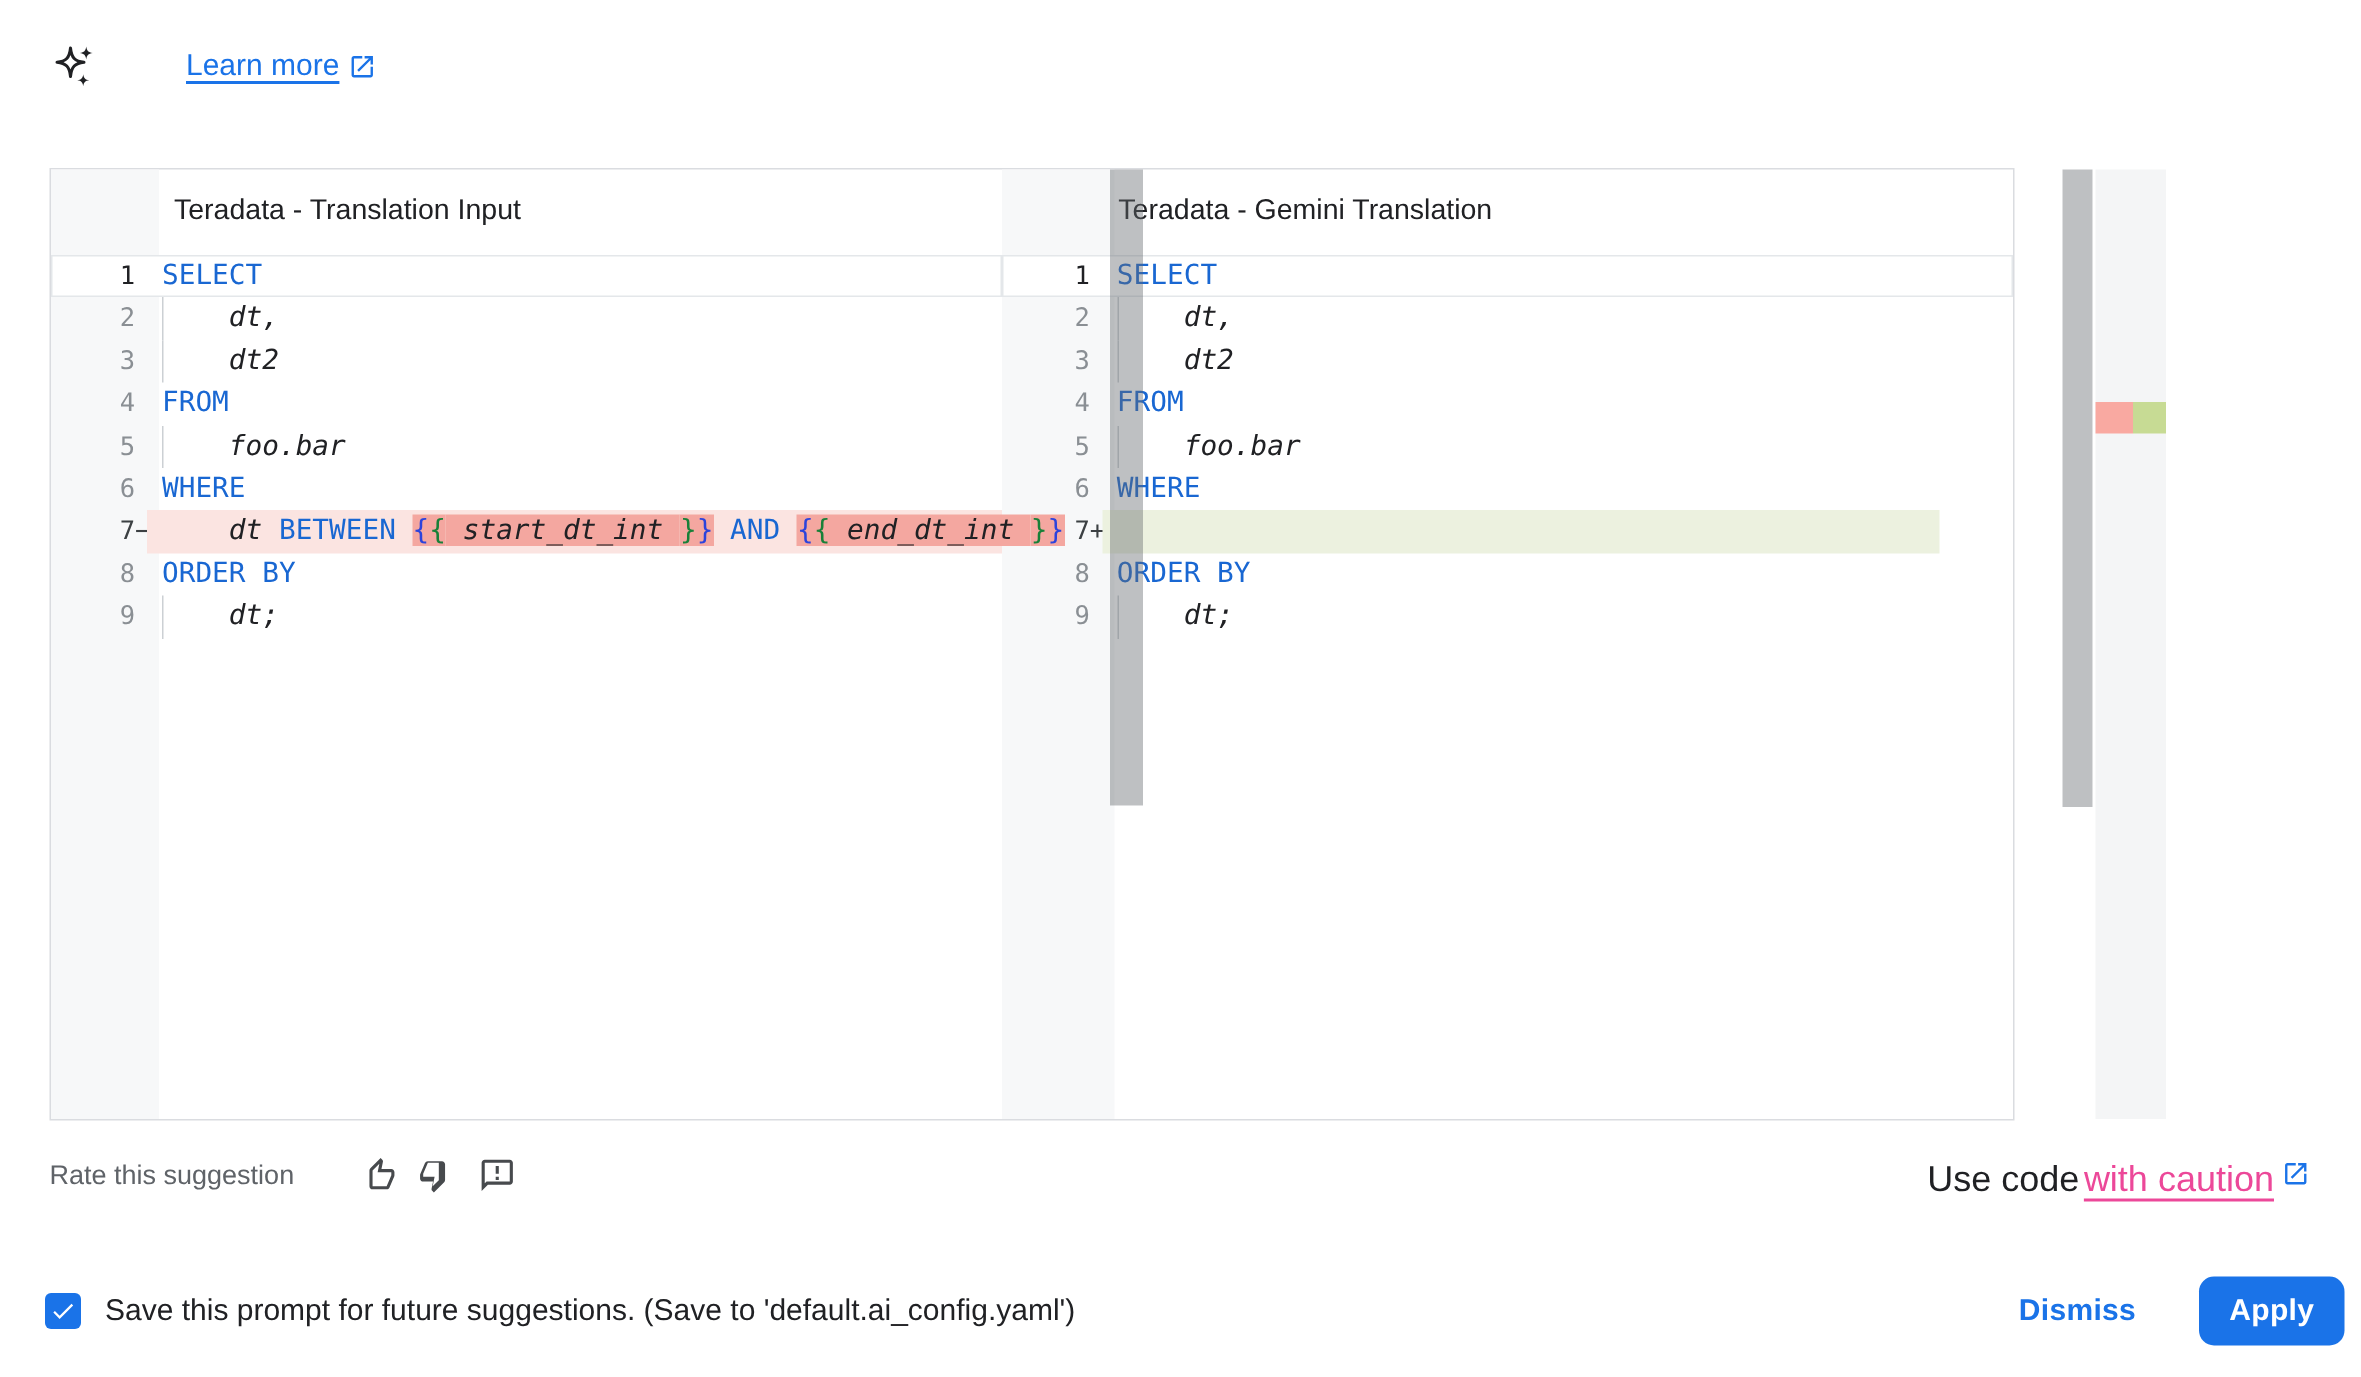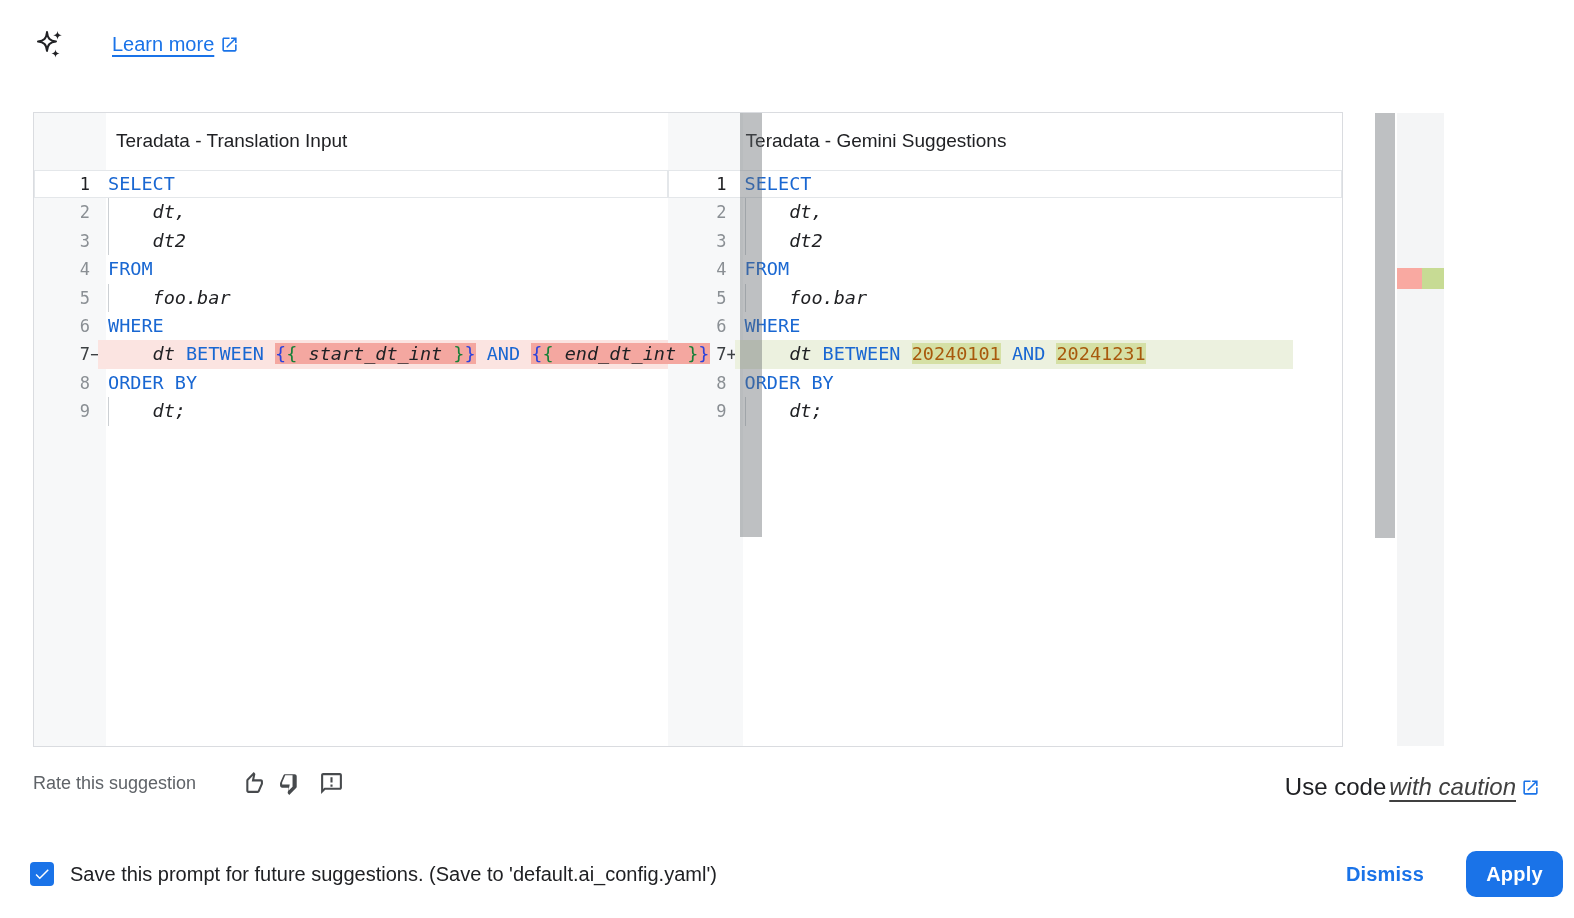--- a/index.html
+++ b/index.html
@@ -4,21 +4,21 @@
 <style>
   html,body{margin:0;padding:0;}
   body{
     width:1574px;height:918px;position:relative;background:#ffffff;
     font-family:"Liberation Sans",sans-serif;color:#202124;overflow:hidden;
   }
   
   .app-header{position:absolute;left:33px;top:28px;display:flex;align-items:center;}
   .sparkle{width:32px;height:32px;margin-right:24px;flex:0 0 auto;}
   .app-title{font-size:22px;color:#202124;letter-spacing:.2px;}
-  .learn-more{margin-left:23px;font-size:20px;color:#1a73e8;display:flex;align-items:center;gap:6px;cursor:pointer;}
+  .learn-more{margin-left:35px;font-size:20px;color:#1a73e8;display:flex;align-items:center;gap:6px;cursor:pointer;}
   .learn-more .lm-text{text-decoration:underline;text-underline-offset:4px;}
   
   .diff-box{position:absolute;left:33px;top:112px;width:1310px;height:635px;
     border:1px solid #dadce0;box-sizing:border-box;display:flex;background:#fff;}
   .pane{position:relative;height:100%;}
   .pane-left{width:729px;}
   .pane-right{width:776px;}
   .gutter-bg{position:absolute;top:0;bottom:0;left:0;background:#f7f8f9;}
   .pane-left .gutter-bg{width:72px;}
   .pane-right .gutter-bg{width:75px;}
@@ -54,21 +54,21 @@
   .pane-right .sb{left:707px;width:20px;height:425px;}
   .ruler{position:absolute;top:0;bottom:0;left:729px;width:47px;background:#f4f5f6;z-index:4;}
   .mark-removed{position:absolute;left:0;top:155px;width:25px;height:21px;background:#f9a9a1;}
   .mark-added{position:absolute;left:25px;top:155px;width:22px;height:21px;background:#c7db94;}
   
   .rate-row{position:absolute;left:33px;top:770px;display:flex;align-items:center;}
   .rate-label{font-size:18px;color:#5f6368;margin-right:42px;}
   .icon-btn{width:26px;height:26px;margin-right:14px;cursor:pointer;display:flex;align-items:center;justify-content:center;}
   .icon-btn svg{width:25px;height:25px;fill:#474a4d;}
   .use-code{position:absolute;top:773px;right:34px;font-size:24px;color:#202124;display:flex;align-items:center;gap:3px;}
-  .caution-link{color:#404040;text-decoration:underline;text-underline-offset:5px;cursor:pointer;display:flex;align-items:center;gap:5px;font-style:italic;}
+  .caution-link{color:#ec4899;text-decoration:underline;text-underline-offset:5px;cursor:pointer;display:flex;gap:5px;}
   
   .bottom-bar{position:absolute;left:30px;right:11px;top:848px;height:52px;display:flex;align-items:center;}
   .checkbox{width:24px;height:24px;background:#1a73e8;border-radius:4px;display:flex;align-items:center;justify-content:center;cursor:pointer;flex:0 0 auto;}
   .checkbox svg{width:18px;height:18px;}
   .save-label{margin-left:16px;font-size:20px;color:#202124;}
   .bb-spacer{flex:1;}
   .dismiss-btn{font-size:20px;color:#1a73e8;font-weight:600;margin-right:36px;cursor:pointer;background:none;border:none;font-family:inherit;letter-spacing:.2px;}
   .apply-btn{width:97px;height:46px;background:#1a73e8;color:#fff;font-size:20px;font-weight:600;border:none;border-radius:10px;cursor:pointer;font-family:inherit;letter-spacing:.2px;}
 </style>
 </head>
@@ -156,21 +156,21 @@
             <span class="gmark"></span>
           </div>
           <div class="code-cell"><span class="guide"></span><span class="tokens"><span class="tk-p">    dt;</span></span></div>
         </div>
       </div>
     <div class="sb"></div>
   </div>
 
   <div class="pane pane-right">
     <div class="gutter-bg"></div>
-    <div class="pane-title">Teradata - Gemini Suggestions</div>
+    <div class="pane-title">Teradata - Gemini Translation</div>
     <div class="code-rows" id="rows-right">
         <div class="row active">
           <div class="gutter-cell">
             <span class="num">1</span>
             <span class="gmark"></span>
           </div>
           <div class="code-cell"><span class="tokens"><span class="tk-k">SELECT</span></span></div>
         </div>
         <div class="row">
           <div class="gutter-cell">
@@ -205,21 +205,21 @@
             <span class="num">6</span>
             <span class="gmark"></span>
           </div>
           <div class="code-cell"><span class="tokens"><span class="tk-k">WHERE</span></span></div>
         </div>
         <div class="row diff-added">
           <div class="gutter-cell">
             <span class="num">7</span>
             <span class="gmark">+</span>
           </div>
-          <div class="code-cell"><span class="band"></span><span class="tokens"><span class="tk-p">    dt </span><span class="tk-k">BETWEEN</span><span class="tk-p"> </span><span class="tk-n mk">20240101</span><span class="tk-p"> </span><span class="tk-k">AND</span><span class="tk-p"> </span><span class="tk-n mk">20241231</span></span></div>
+          <div class="code-cell"><span class="band"></span></div>
         </div>
         <div class="row">
           <div class="gutter-cell">
             <span class="num">8</span>
             <span class="gmark"></span>
           </div>
           <div class="code-cell"><span class="tokens"><span class="tk-k">ORDER BY</span></span></div>
         </div>
         <div class="row">
           <div class="gutter-cell">

